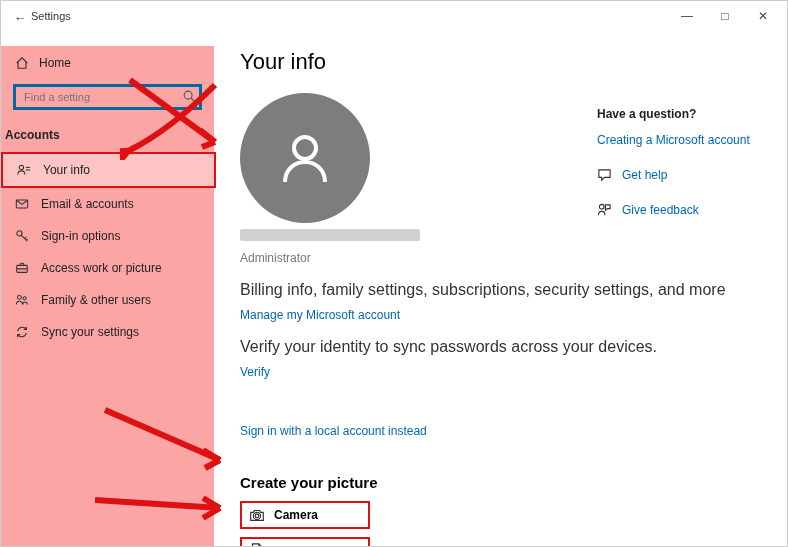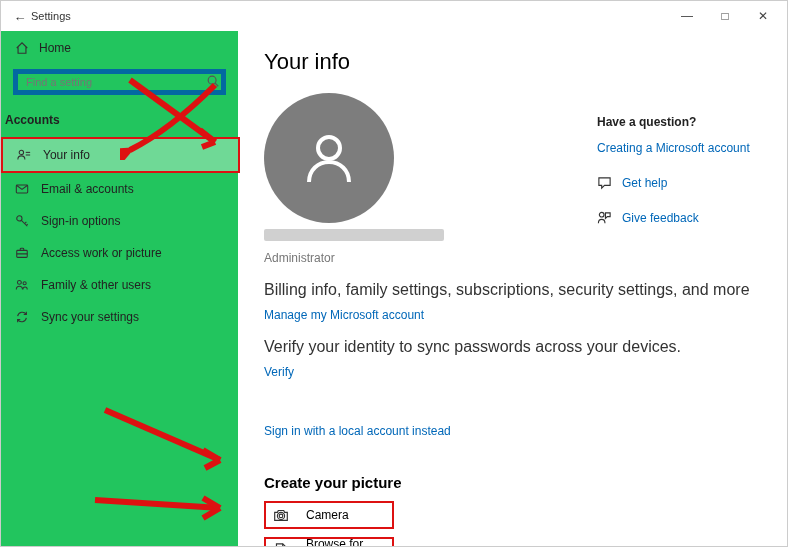--- a/index.html
+++ b/index.html
@@ -4,45 +4,45 @@
 <style>
   * { box-sizing: border-box; margin: 0; padding: 0; font-family: "Segoe UI", Arial, sans-serif; }
   html, body { width: 788px; height: 547px; overflow: hidden; background: #fff; position: relative; }
   .window { width: 788px; height: 547px; border: 1px solid #ccc; display: flex; flex-direction: column; }
   .titlebar { height: 30px; display: flex; align-items: center; padding: 0 8px; font-size: 11px; color: #333; }
   .titlebar .back { width: 22px; text-align:center; font-size:13px; cursor:pointer; }
   .titlebar .title { }
   .titlebar .winbtns { margin-left: auto; display:flex; gap:22px; padding-right:8px; font-size:12px; color:#444; }
   .winbtn { width:16px; text-align:center; cursor:pointer; }
   .body { flex:1; display:flex; min-height:0; }
-  .sidebar { width:237px; background:#22c55e; display:flex; flex-direction:column; padding-top:4px; font-size:12px; color:#222; }
+  .sidebar { width:213px; background:#fca5a5; display:flex; flex-direction:column; padding-top:4px; font-size:12px; color:#222;margin-top:15px; }
   .home-row { display:flex; align-items:center; gap:10px; padding:6px 14px; cursor:pointer; }
   .home-row svg { width:14px; height:14px; }
   .search-wrap { padding:8px 12px 10px 12px; }
-  .search { width:100%; height:26px; border:5px solid #0369a1; background:transparent; padding:0 36px 0 8px; font-size:11px; color:#555; }
+  .search { width:100%; height:26px; border:3px solid #0369a1; background:transparent; padding:0 36px 0 8px; font-size:11px; color:#555; }
   .search-box { position:relative; }
   .search-box .mag { position:absolute; right:6px; top:5px; width:14px; height:14px; color:#666; }
   .section-label { font-size:12px; font-weight:600; padding:8px 14px 10px 4px; }
   .nav-item { display:flex; align-items:center; gap:12px; padding:9px 14px; cursor:pointer; font-size:12px; color:#222; }
   .nav-item svg { width:14px; height:14px; flex-shrink:0; }
   .nav-item.selected { background:rgba(255,255,255,0.35); }
   .nav-selected-box { border:2px solid #d11; margin-right:-2px; }
   .content { flex:1; overflow:auto; padding:18px 26px 20px 26px; position:relative; }
   .content h1 { font-size:22px; font-weight:400; margin-bottom:18px; }
   .avatar { width:130px; height:130px; border-radius:50%; background:#7d7d7d; display:flex; align-items:center; justify-content:center; margin-bottom:6px; }
   .avatar svg { width:64px; height:64px; stroke:#fff; fill:none; stroke-width:4; }
   .name-bar { width:180px; height:12px; background:#d0d0d0; border-radius:2px; margin:6px 0 10px 0; }
   .role { font-size:12px; color:#777; margin-bottom:16px; }
   .desc { font-size:16px; color:#333; margin-bottom:6px; }
   .link { font-size:12px; color:#0067b8; cursor:pointer; display:inline-block; margin-bottom:16px; }
   .verify-block { margin-bottom:26px; }
   .sub-h { font-size:15px; font-weight:700; margin:20px 0 10px 0; }
-  .pic-btn { display:flex; align-items:center; gap:16px; width:130px; height:28px; padding:0 6px; font-size:12px; cursor:pointer; border:2px solid #d11; margin-bottom:8px; }
+  .pic-btn { display:flex; align-items:center; gap:8px; width:130px; height:28px; padding:0 6px; font-size:12px; cursor:pointer; border:2px solid #d11; margin-bottom:8px;font-weight:bold; }
   .pic-btn svg { width:18px; height:18px; }
-  .right-col { position:absolute; top:84px; right:20px; width:170px; font-size:12px; }
+  .right-col { position:absolute; top:76px; right:20px; width:170px; font-size:12px; }
   .right-col .q { font-weight:600; color:#222; margin-bottom:12px; }
   .right-col .rlink { color:#0067b8; cursor:pointer; margin-bottom:8px; display:block; }
   .help-row { display:flex; align-items:center; gap:10px; margin-top:20px; }
   .help-row svg { width:15px; height:15px; }
   .help-row .txt { color:#0067b8; cursor:pointer; }
   
   .arrow { position:absolute; pointer-events:none; }
 </style>
 </head>
 <body>

